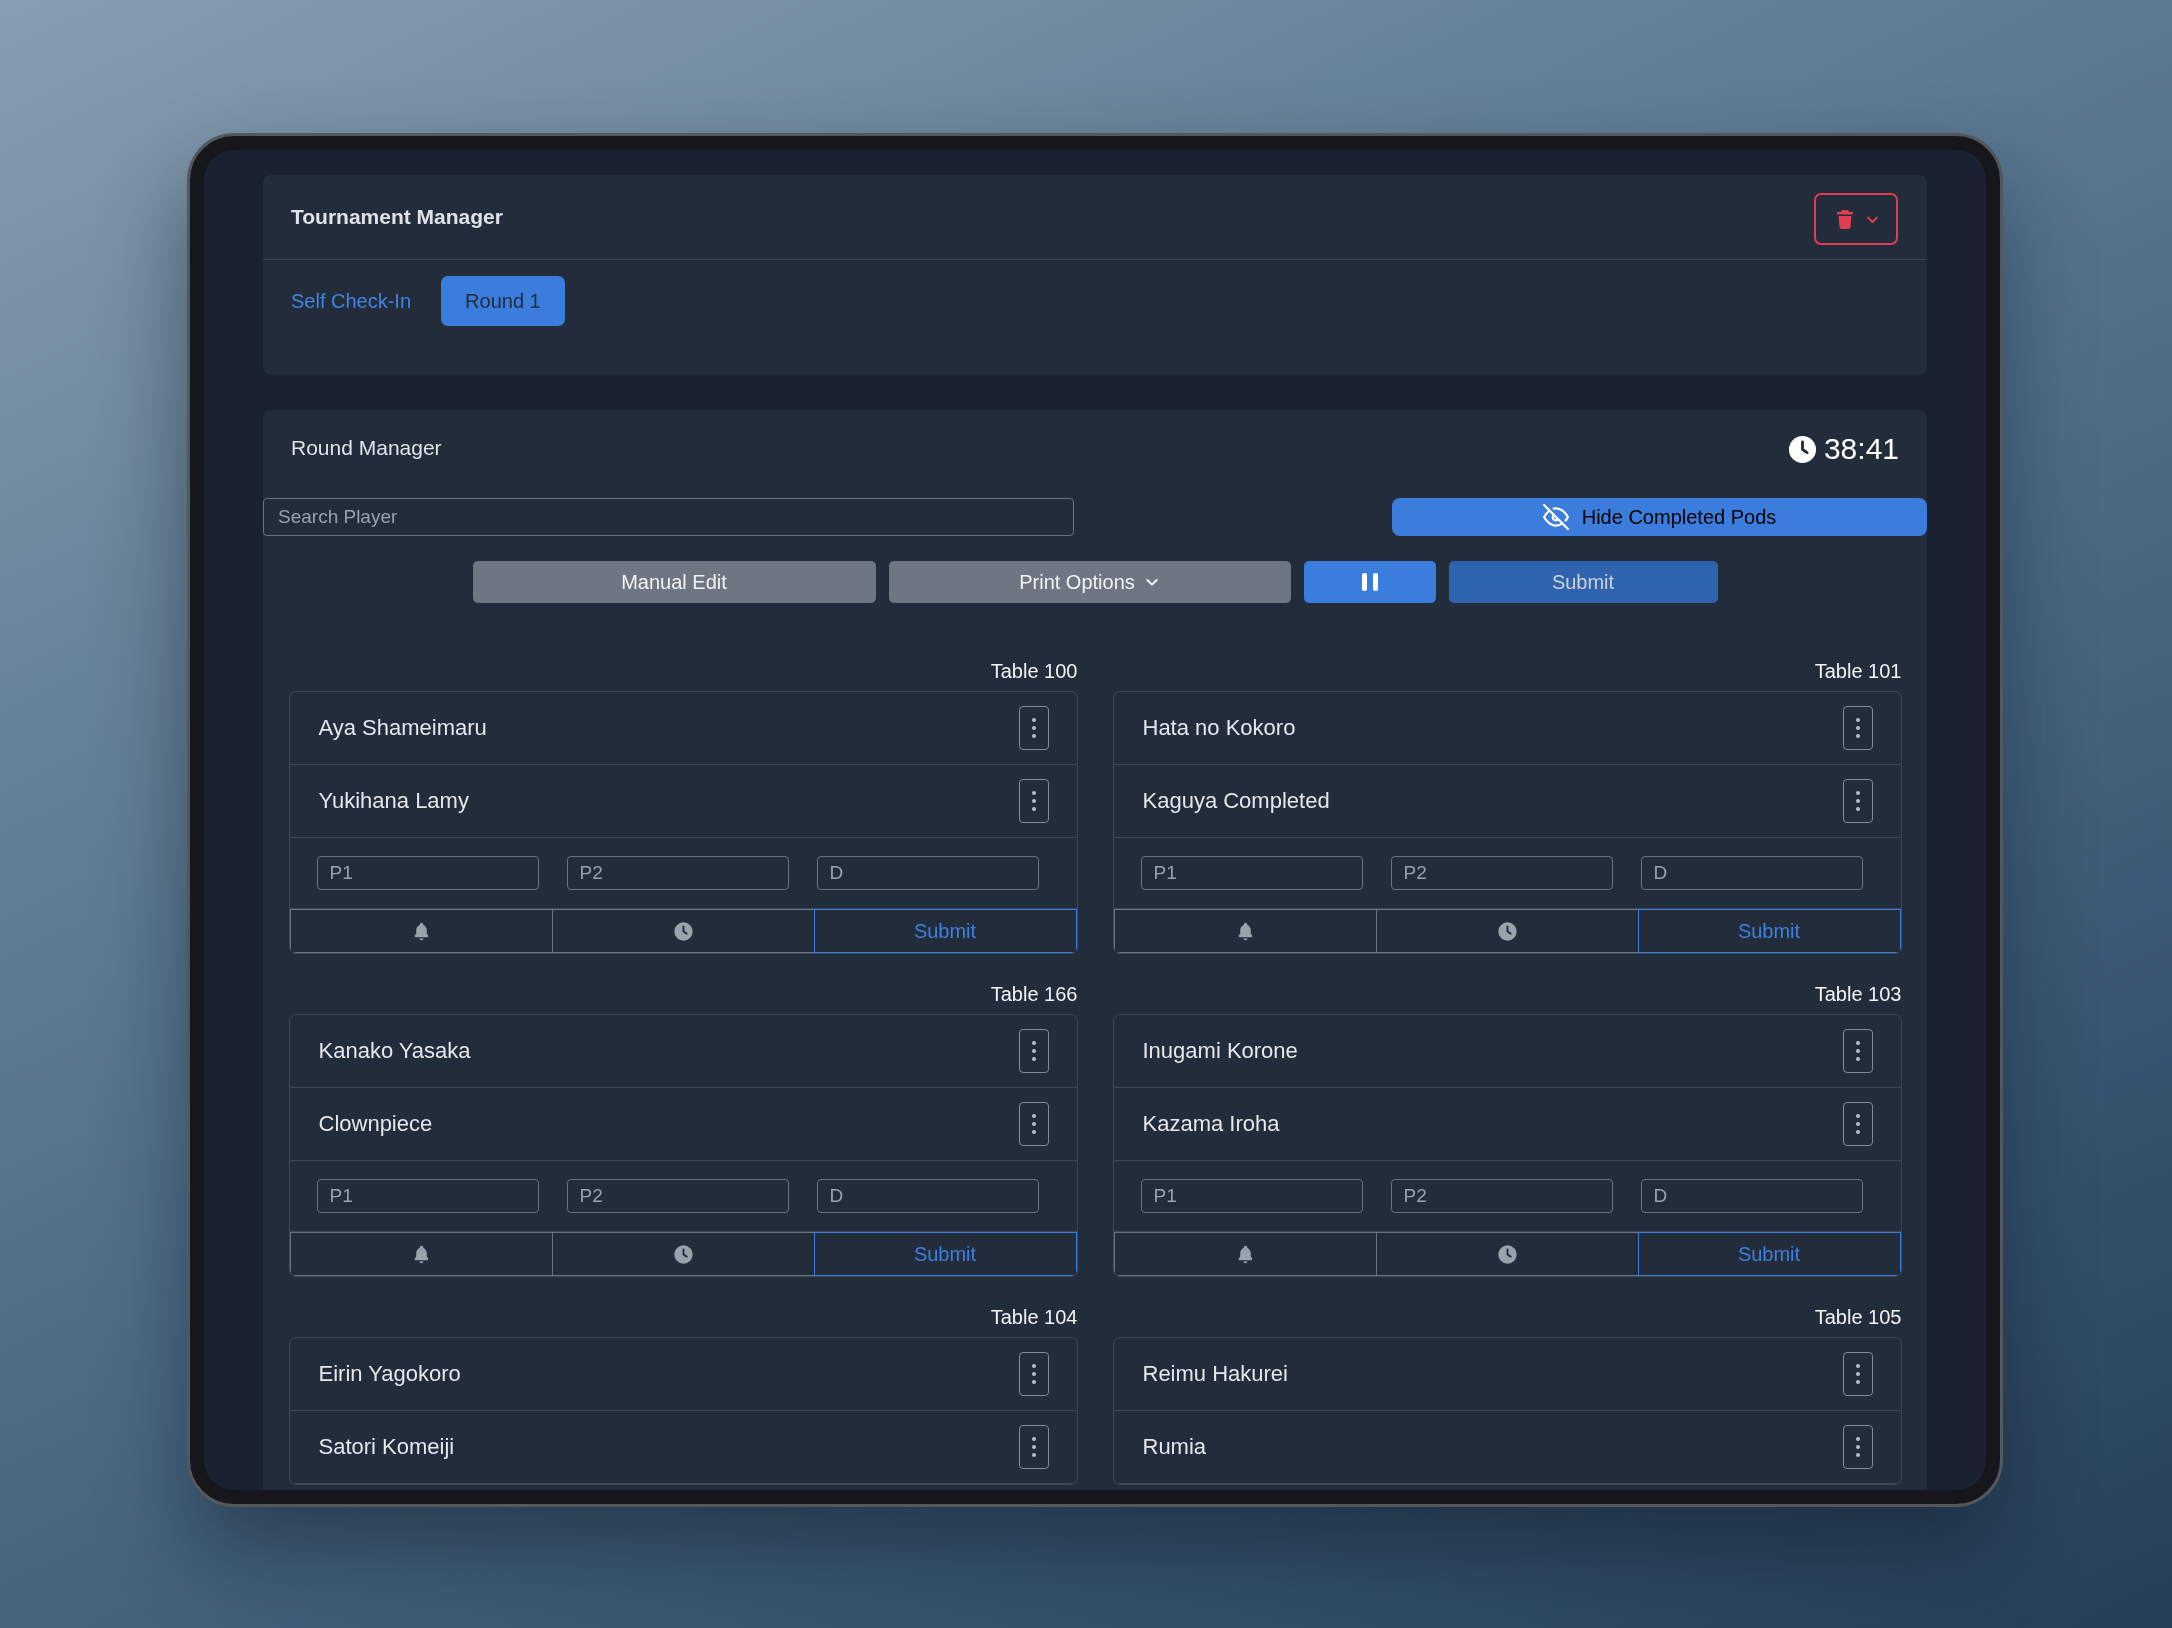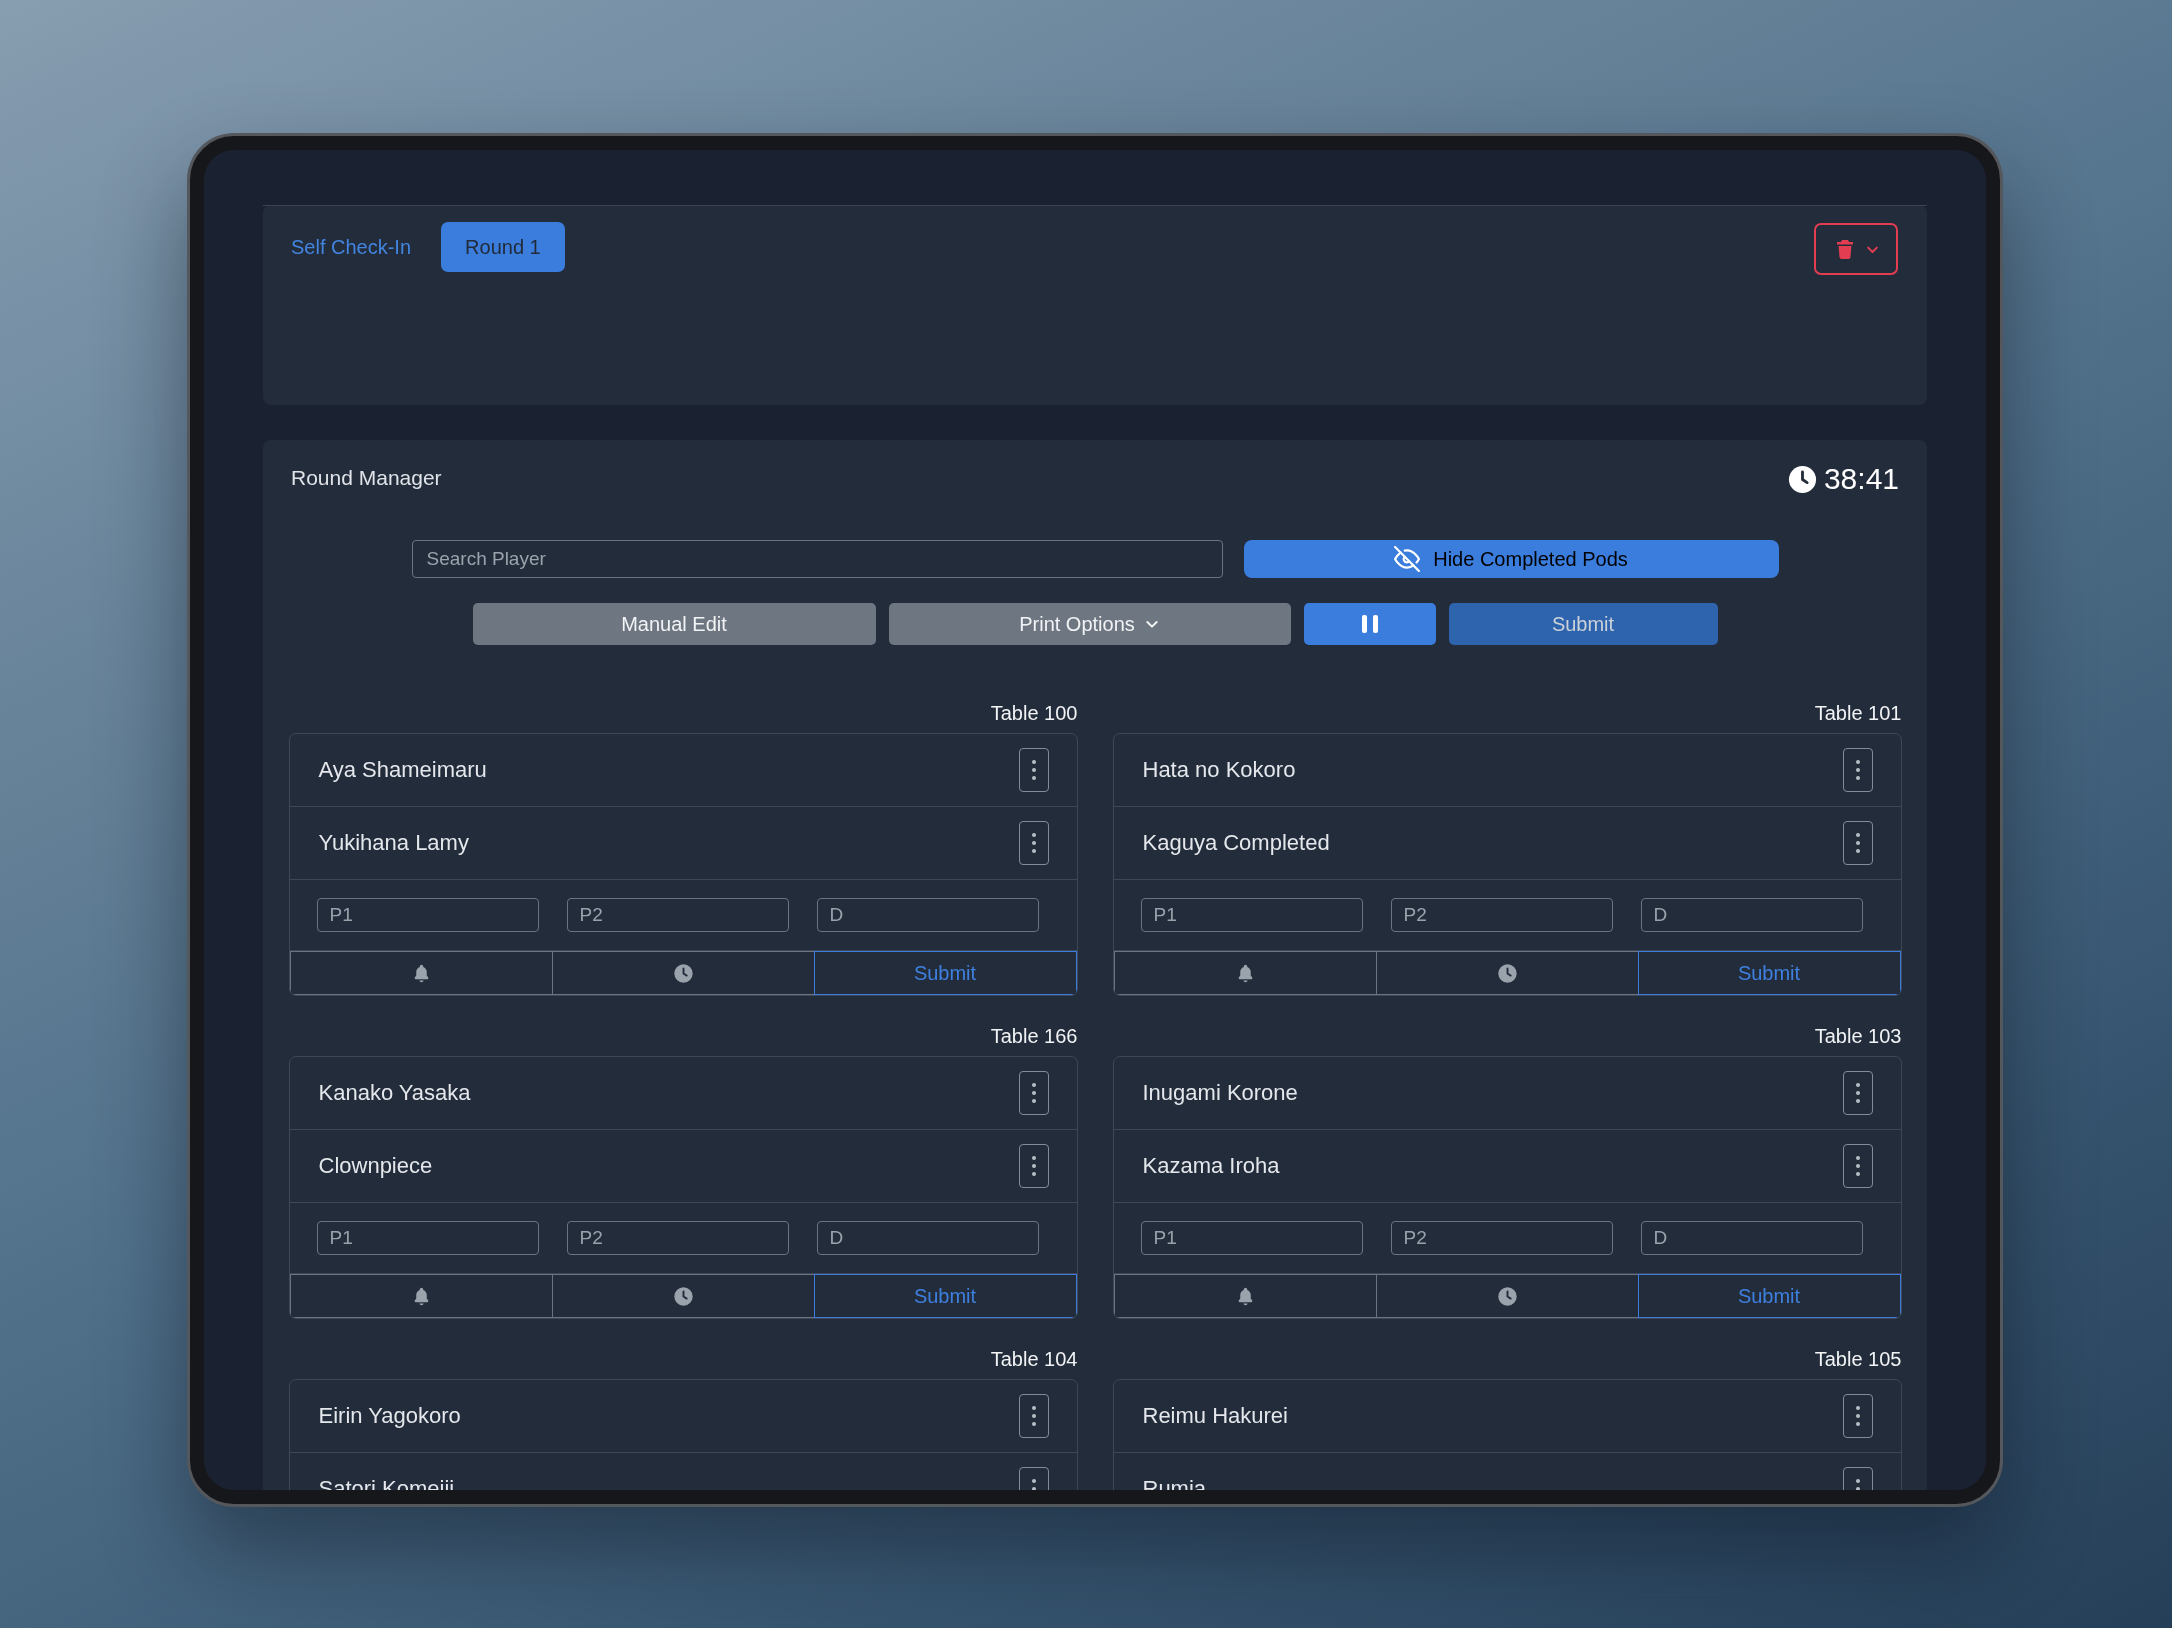--- a/index.html
+++ b/index.html
@@ -41,21 +41,21 @@
   }
 
   
   .rm-card { position:relative; margin-top:35px; min-height:1250px; padding-bottom:40px; }
   .rm-title { padding:26px 28px 0; font-size:21px; font-weight:normal; color:#dfe3e8; }
   .rm-timer {
     position:absolute; top:22px; right:28px; display:flex; align-items:center; gap:6px;
     color:#ffffff; font-size:30px;
   }
 
-  .controls-row1 { margin-top:50px; display:flex; justify-content:center; gap:21px; }
+  .controls-row1 { margin-top:38px; display:flex; justify-content:space-between; gap:21px; }
   .search-input {
     width:811px; height:38px; background:transparent; border:1px solid #6b7381; border-radius:4px;
     color:#c7ccd3; font-size:19px; padding:0 14px; outline:none;
   }
   .search-input::placeholder { color:#9aa2ac; }
   .hcp-btn {
     width:535px; height:38px; background:#3b7ddd; border:0; border-radius:8px;
     color:#000000; font-size:20px; display:flex; align-items:center; justify-content:center; gap:13px; cursor:pointer;
   }
 
@@ -117,20 +117,21 @@
   svg { display:block; }
 </style>
 </head>
 <body>
 
 <div class="stage">
   <div class="device-frame">
     <div class="screen">
 
       <div class="card tm-card">
+        <div class="tm-title">Tournament Manager</div>
         <button class="delete-btn">
           <span>
             <svg width="24" height="24" viewBox="0 0 24 24">
                 <path fill="#e23d50" d="M9 3h6l1 2h4v2.4H4V5h4l1-2zm-3.4 6h12.8l-.9 11.2A2 2 0 0 1 15.5 22h-7a2 2 0 0 1-2-1.8L5.6 9z"></path>
               </svg>
           </span>
           <span>
             <svg width="15" height="15" viewBox="0 0 24 24">
                 <path d="M5 9l7 7 7-7" fill="none" stroke="#e23d50" stroke-width="3.2" stroke-linecap="round" stroke-linejoin="round"></path>
               </svg>

